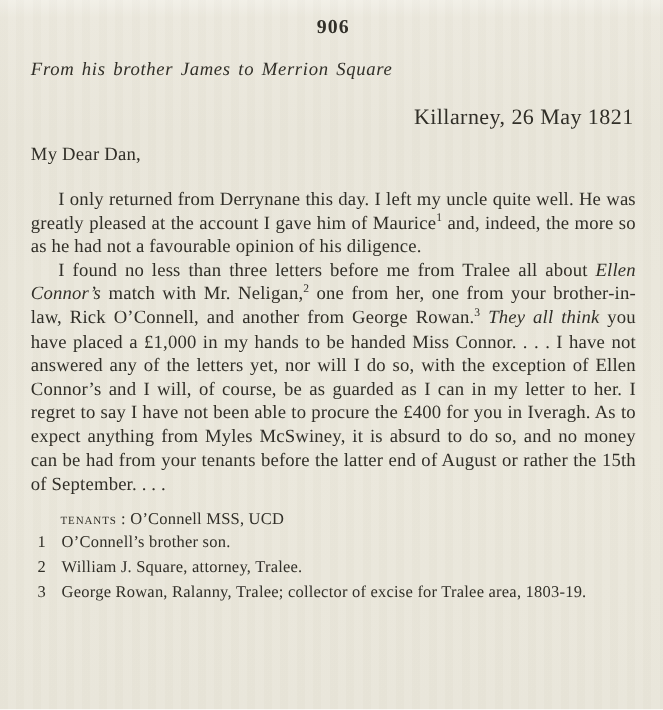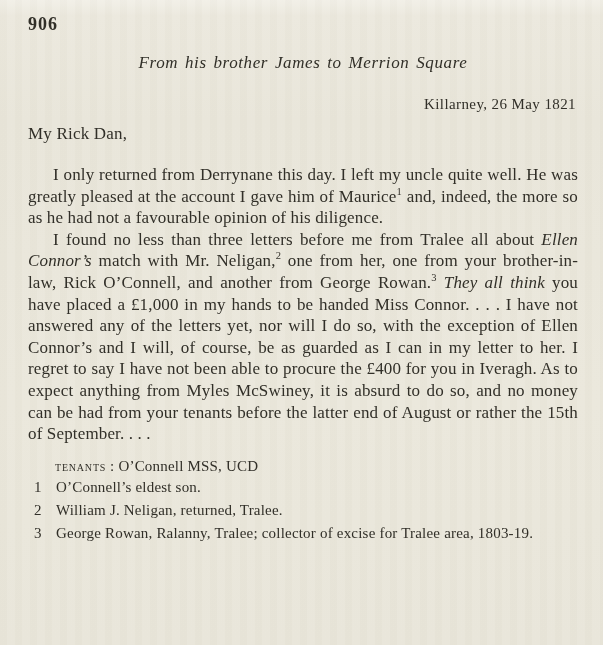--- a/index.html
+++ b/index.html
@@ -16,37 +16,36 @@
   .page {
     box-sizing: border-box;
     width: 603px;
     height: 645px;
     padding: 10px 25px 0 28px;
     background:
       repeating-linear-gradient(90deg, rgba(120,110,90,0.025) 0px, rgba(120,110,90,0.025) 7px, rgba(255,255,255,0.02) 7px, rgba(255,255,255,0.02) 15px),
       linear-gradient(180deg, #f2f0e8 0px, #ece9de 16px, #e9e6da 120px, #ebe8dc 400px, #e9e6da 645px);
   }
   .page-number {
-    text-align: left;
+    text-align: center;
     font-weight: bold;
     font-size: 18px;
     letter-spacing: 1px;
     margin: 4px 0 0 0;
   }
   .letter-heading {
-    text-align: center;
     font-style: italic;
     font-size: 17px;
     letter-spacing: 0.6px;
     word-spacing: 2px;
     margin-top: 18px;
   }
   .dateline {
     text-align: right;
-    font-size: 15px;
+    font-size: 20px;
     letter-spacing: 0.4px;
     margin-top: 23px;
     padding-right: 2px;
   }
   .salutation {
     font-size: 17px;
     margin-top: 11px;
     letter-spacing: 0.2px;
   }
   .letter-body {
@@ -96,35 +95,35 @@
     padding-right: 10px;
   }
 </style>
 </head>
 <body>
 
 <div class="page">
   <div class="page-number">906</div>
   <div class="letter-heading">From his brother James to Merrion Square</div>
   <div class="dateline">Killarney, 26 May 1821</div>
-  <div class="salutation">My Rick Dan,</div>
+  <div class="salutation">My Dear Dan,</div>
   <div class="letter-body" id="letter-body">
       <p class="para"><span>I only returned from Derrynane this day. I left my uncle quite well. He was greatly pleased at the account I gave him of Maurice</span><sup>1</sup><span> and, indeed, the more so as he had not a favourable opinion of his diligence.</span></p>
       <p class="para"><span>I found no less than three letters before me from Tralee all about </span><em>Ellen Connor’s</em><span> match with Mr. Neligan,</span><sup>2</sup><span> one from her, one from your brother-in-law, Rick O’Connell, and another from George Rowan.</span><sup>3</sup><span> </span><em>They all think</em><span> you have placed a £1,000 in my hands to be handed Miss Connor. . . . I have not answered any of the letters yet, nor will I do so, with the exception of Ellen Connor’s and I will, of course, be as guarded as I can in my letter to her. I regret to say I have not been able to procure the £400 for you in Iveragh. As to expect anything from Myles McSwiney, it is absurd to do so, and no money can be had from your tenants before the latter end of August or rather the 15th of September. . . .</span></p>
     </div>
   <div class="source-line">
     <span class="source-label">tenants</span><span> : O’Connell MSS, UCD</span>
   </div>
   <div class="footnotes" id="footnotes">
       <div class="footnote">
         <span class="fn-num">1</span>
-        <span class="fn-text">O’Connell’s eldest son.</span>
+        <span class="fn-text">O’Connell’s brother son.</span>
       </div>
       <div class="footnote">
         <span class="fn-num">2</span>
-        <span class="fn-text">William J. Neligan, returned, Tralee.</span>
+        <span class="fn-text">William J. Square, attorney, Tralee.</span>
       </div>
       <div class="footnote">
         <span class="fn-num">3</span>
         <span class="fn-text">George Rowan, Ralanny, Tralee; collector of excise for Tralee area, 1803-19.</span>
       </div>
     </div>
 </div>
 
 </body></html>

